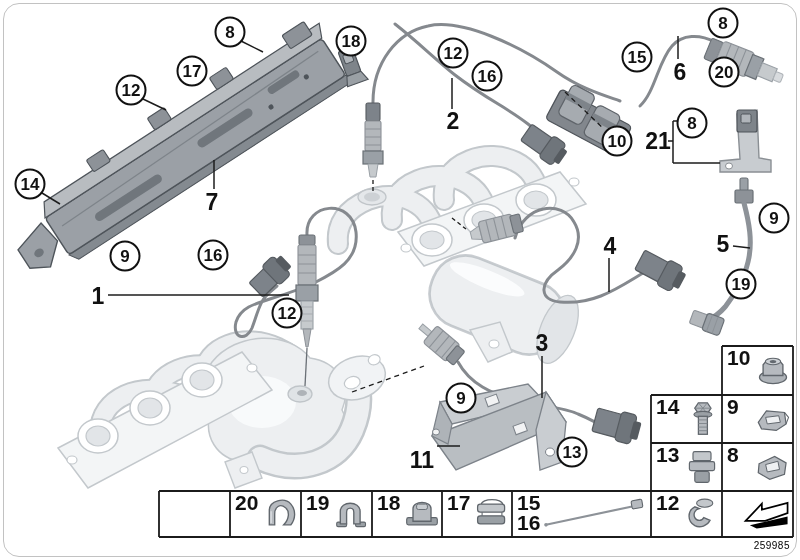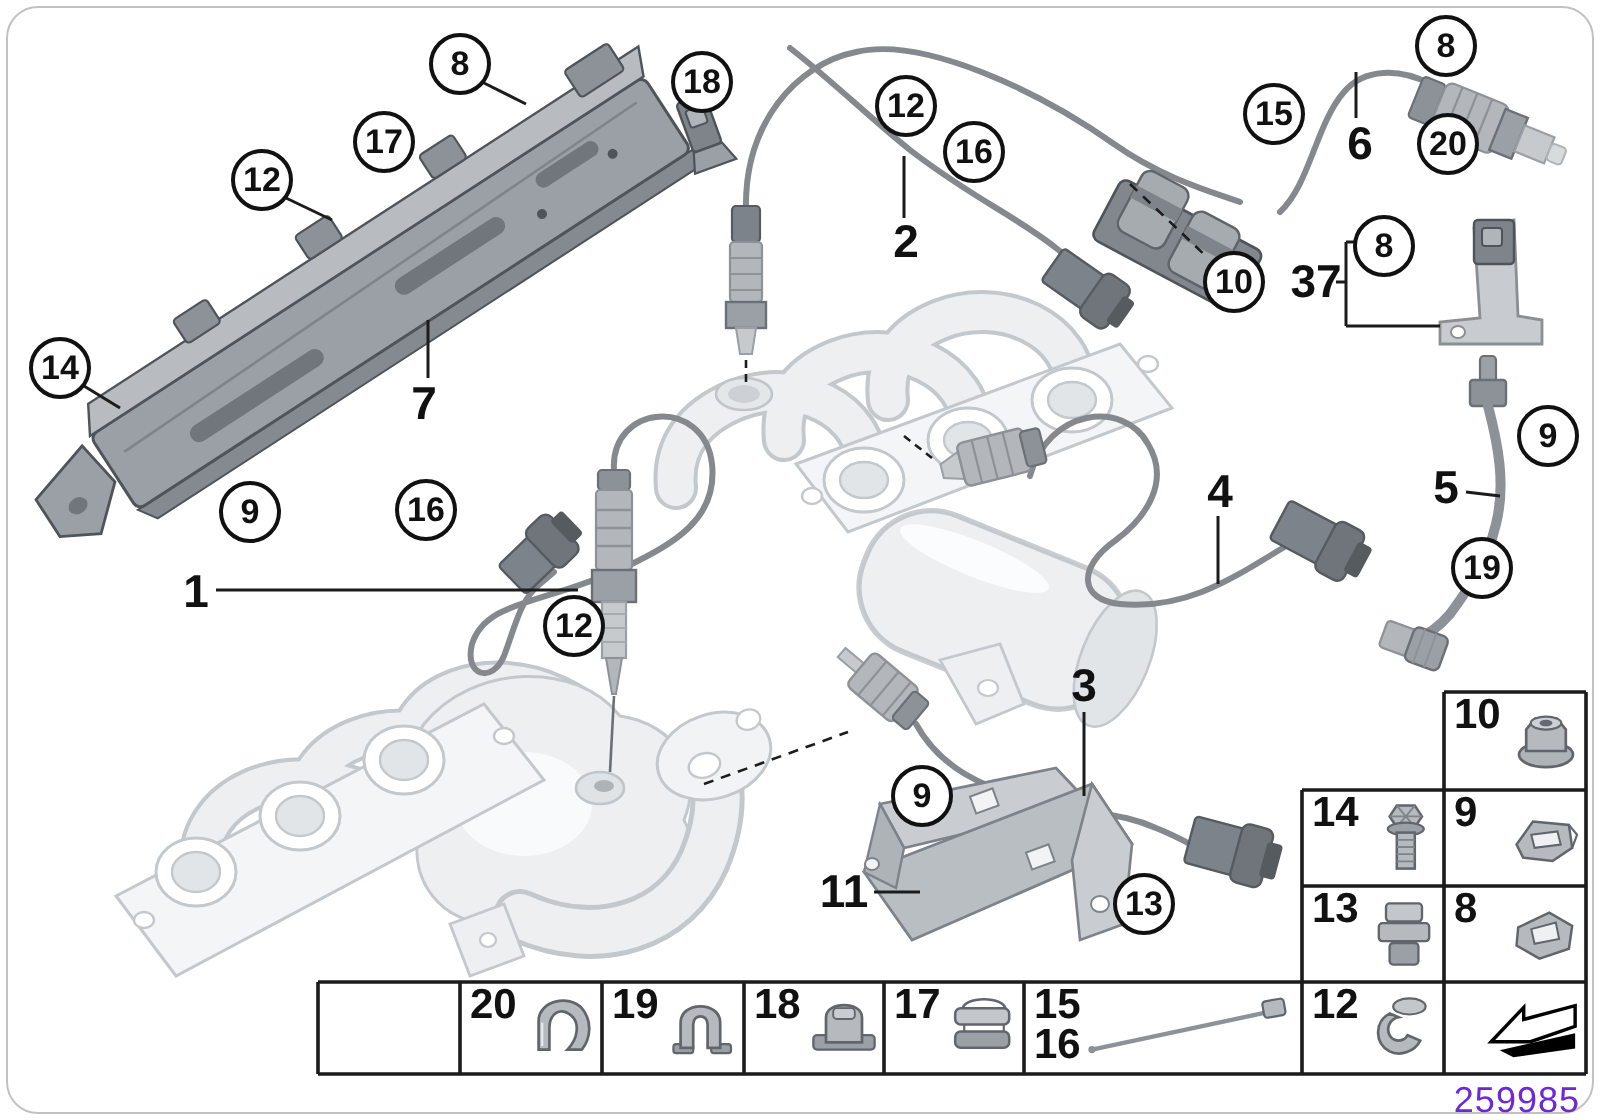--- a/index.html
+++ b/index.html
@@ -11,21 +11,21 @@
   .callout{position:absolute;transform:translate(-50%,-50%);color:#111;display:flex;
            align-items:center;justify-content:center;z-index:30;}
   .callout.circle{width:31px;height:31px;border:2.6px solid #111;border-radius:50%;
            background:#fff;font-size:17px;font-weight:700;box-sizing:border-box;}
   .callout.plain{font-size:23px;font-weight:700;background:transparent;}
   .cell{position:absolute;box-sizing:border-box;z-index:20;}
   .cellnum{position:absolute;left:5px;top:2px;font-size:21px;font-weight:700;color:#111;
            line-height:0.95;white-space:pre-line;}
   .cellicon{position:absolute;right:2px;top:50%;transform:translateY(-50%);}
   #drawing-number{position:absolute;left:720px;top:540px;width:70px;text-align:right;
-           font-size:18px;color:#6d28d9;letter-spacing:0.5px;z-index:25;}
+           font-size:10px;color:#000000;letter-spacing:0.5px;z-index:25;}
 </style>
 </head>
 <body>
 
 <div id="stage">
   <div id="frame"></div>
 
   <svg id="art" width="800" height="560" viewBox="0 0 800 560">
     <defs>
       <symbol id="icon-clip-22" viewBox="0 0 40 40">
@@ -355,22 +355,22 @@
     <div class="callout circle" style="left: 287px; top: 313px;">12</div>
     <div class="callout circle" style="left: 461px; top: 398px;">9</div>
     <div class="callout circle" style="left: 572px; top: 452px;">13</div>
     <div class="callout plain" style="left: 98px; top: 296px;">1</div>
     <div class="callout plain" style="left: 453px; top: 121px;">2</div>
     <div class="callout plain" style="left: 542px; top: 343px;">3</div>
     <div class="callout plain" style="left: 610px; top: 246px;">4</div>
     <div class="callout plain" style="left: 723px; top: 244px;">5</div>
     <div class="callout plain" style="left: 680px; top: 72px;">6</div>
     <div class="callout plain" style="left: 212px; top: 202px;">7</div>
-    <div class="callout plain" style="left: 422px; top: 446px;">11</div>
-    <div class="callout plain" style="left: 658px; top: 141px;">37</div>
+    <div class="callout plain" style="left: 422px; top: 460px;">11</div>
+    <div class="callout plain" style="left: 658px; top: 141px;">21</div>
     <div class="cell" style="left: 230px; top: 491px; width: 71px; height: 46px;">
       <span class="cellnum">20</span>
       <svg width="36" height="40" class="cellicon">
         <use href="#icon-clip-20"></use>
       </svg>
     </div>
     <div class="cell" style="left: 301px; top: 491px; width: 71px; height: 46px;">
       <span class="cellnum">19</span>
       <svg width="36" height="40" class="cellicon">
         <use href="#icon-clip-19"></use>

